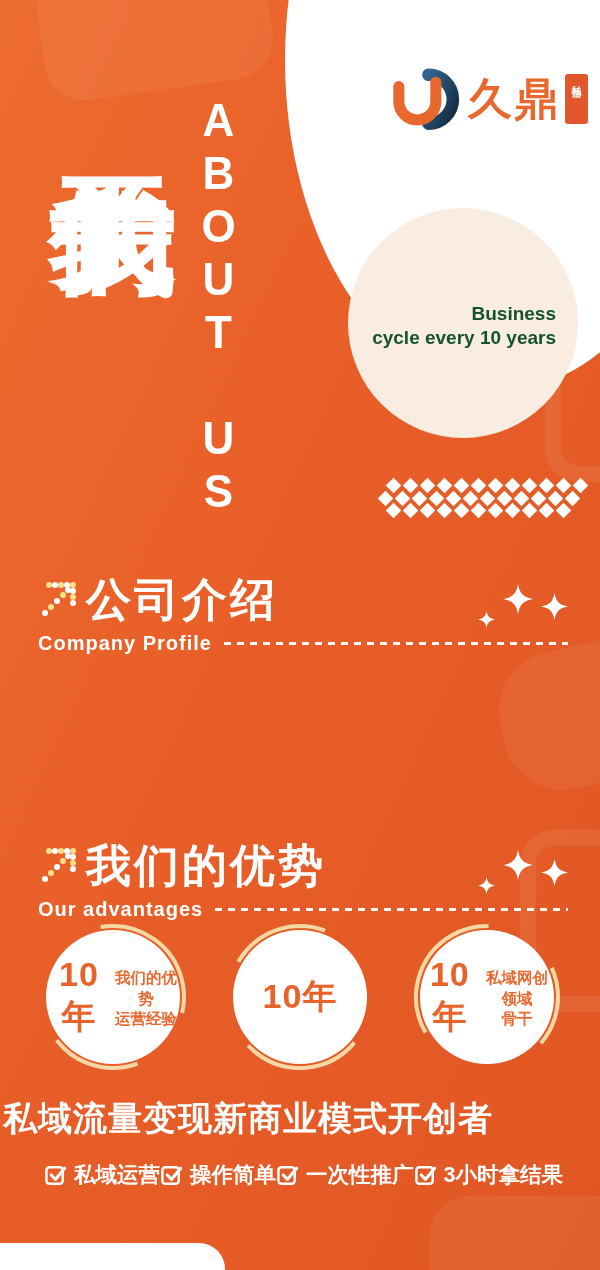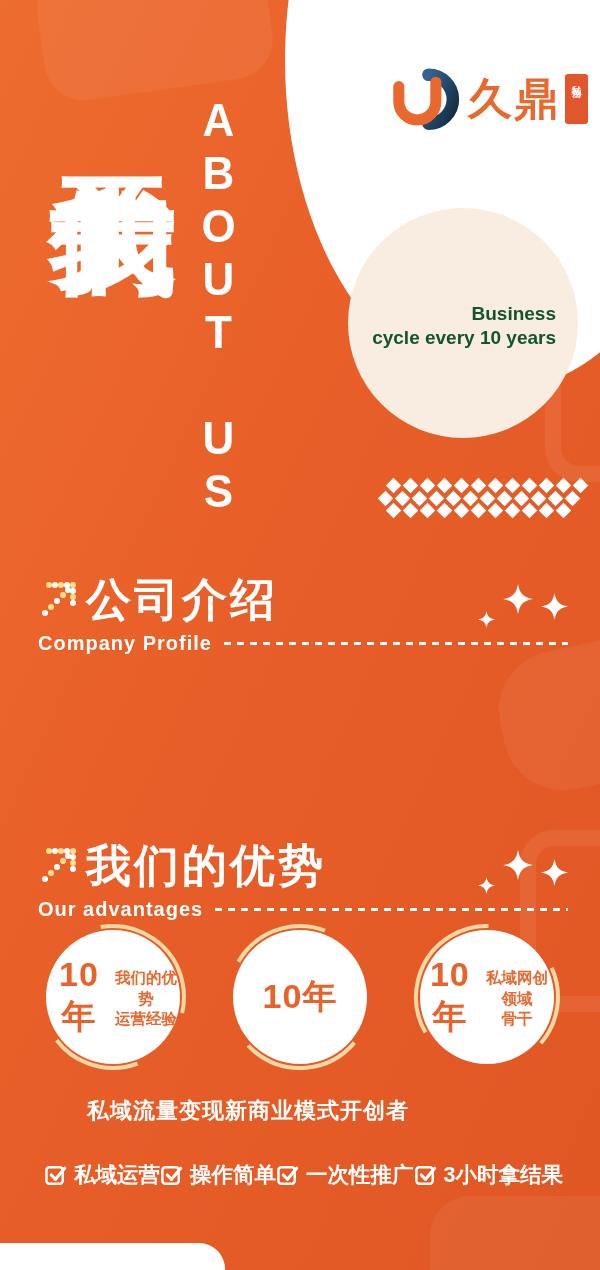--- a/index.html
+++ b/index.html
@@ -51,21 +51,21 @@
   .adv-row{position:absolute;left:0;top:930px;width:600px;display:flex;justify-content:space-between;
     padding:0 46px;box-sizing:border-box;z-index:3;}
   .adv{position:relative;width:134px;height:134px;}
   .adv-ring{position:absolute;left:-8px;top:-8px;}
   .adv-circle{position:absolute;left:0;top:0;width:134px;height:134px;border-radius:50%;background:#fff;
     display:flex;flex-direction:row;align-items:center;justify-content:center;text-align:center;}
   .adv-years{color:#E8622A;font-size:34px;font-weight:900;letter-spacing:1px;}
   .adv-label{color:#E8682F;font-size:15.5px;font-weight:bold;line-height:1.32;margin-top:4px;}
   
   .banner{position:absolute;left:0;top:1096px;width:496px;text-align:center;color:#fff;
-    font-size:22px;font-weight:900;letter-spacing:1px;z-index:3;}
+    font-size:34px;font-weight:900;letter-spacing:1px;z-index:3;}
   .features{position:absolute;left:0;top:1160px;width:600px;display:flex;justify-content:space-between;
     padding:0 44px;box-sizing:border-box;z-index:3;}
   .feature{display:flex;align-items:center;}
   .feature .lbl{color:#fff;font-size:21.5px;font-weight:bold;margin-left:5px;white-space:nowrap;}
   
   .notch{position:absolute;left:0;bottom:0;width:225px;height:27px;background:#fff;
     border-top-right-radius:26px;z-index:4;}
 </style>
 </head>
 <body>

